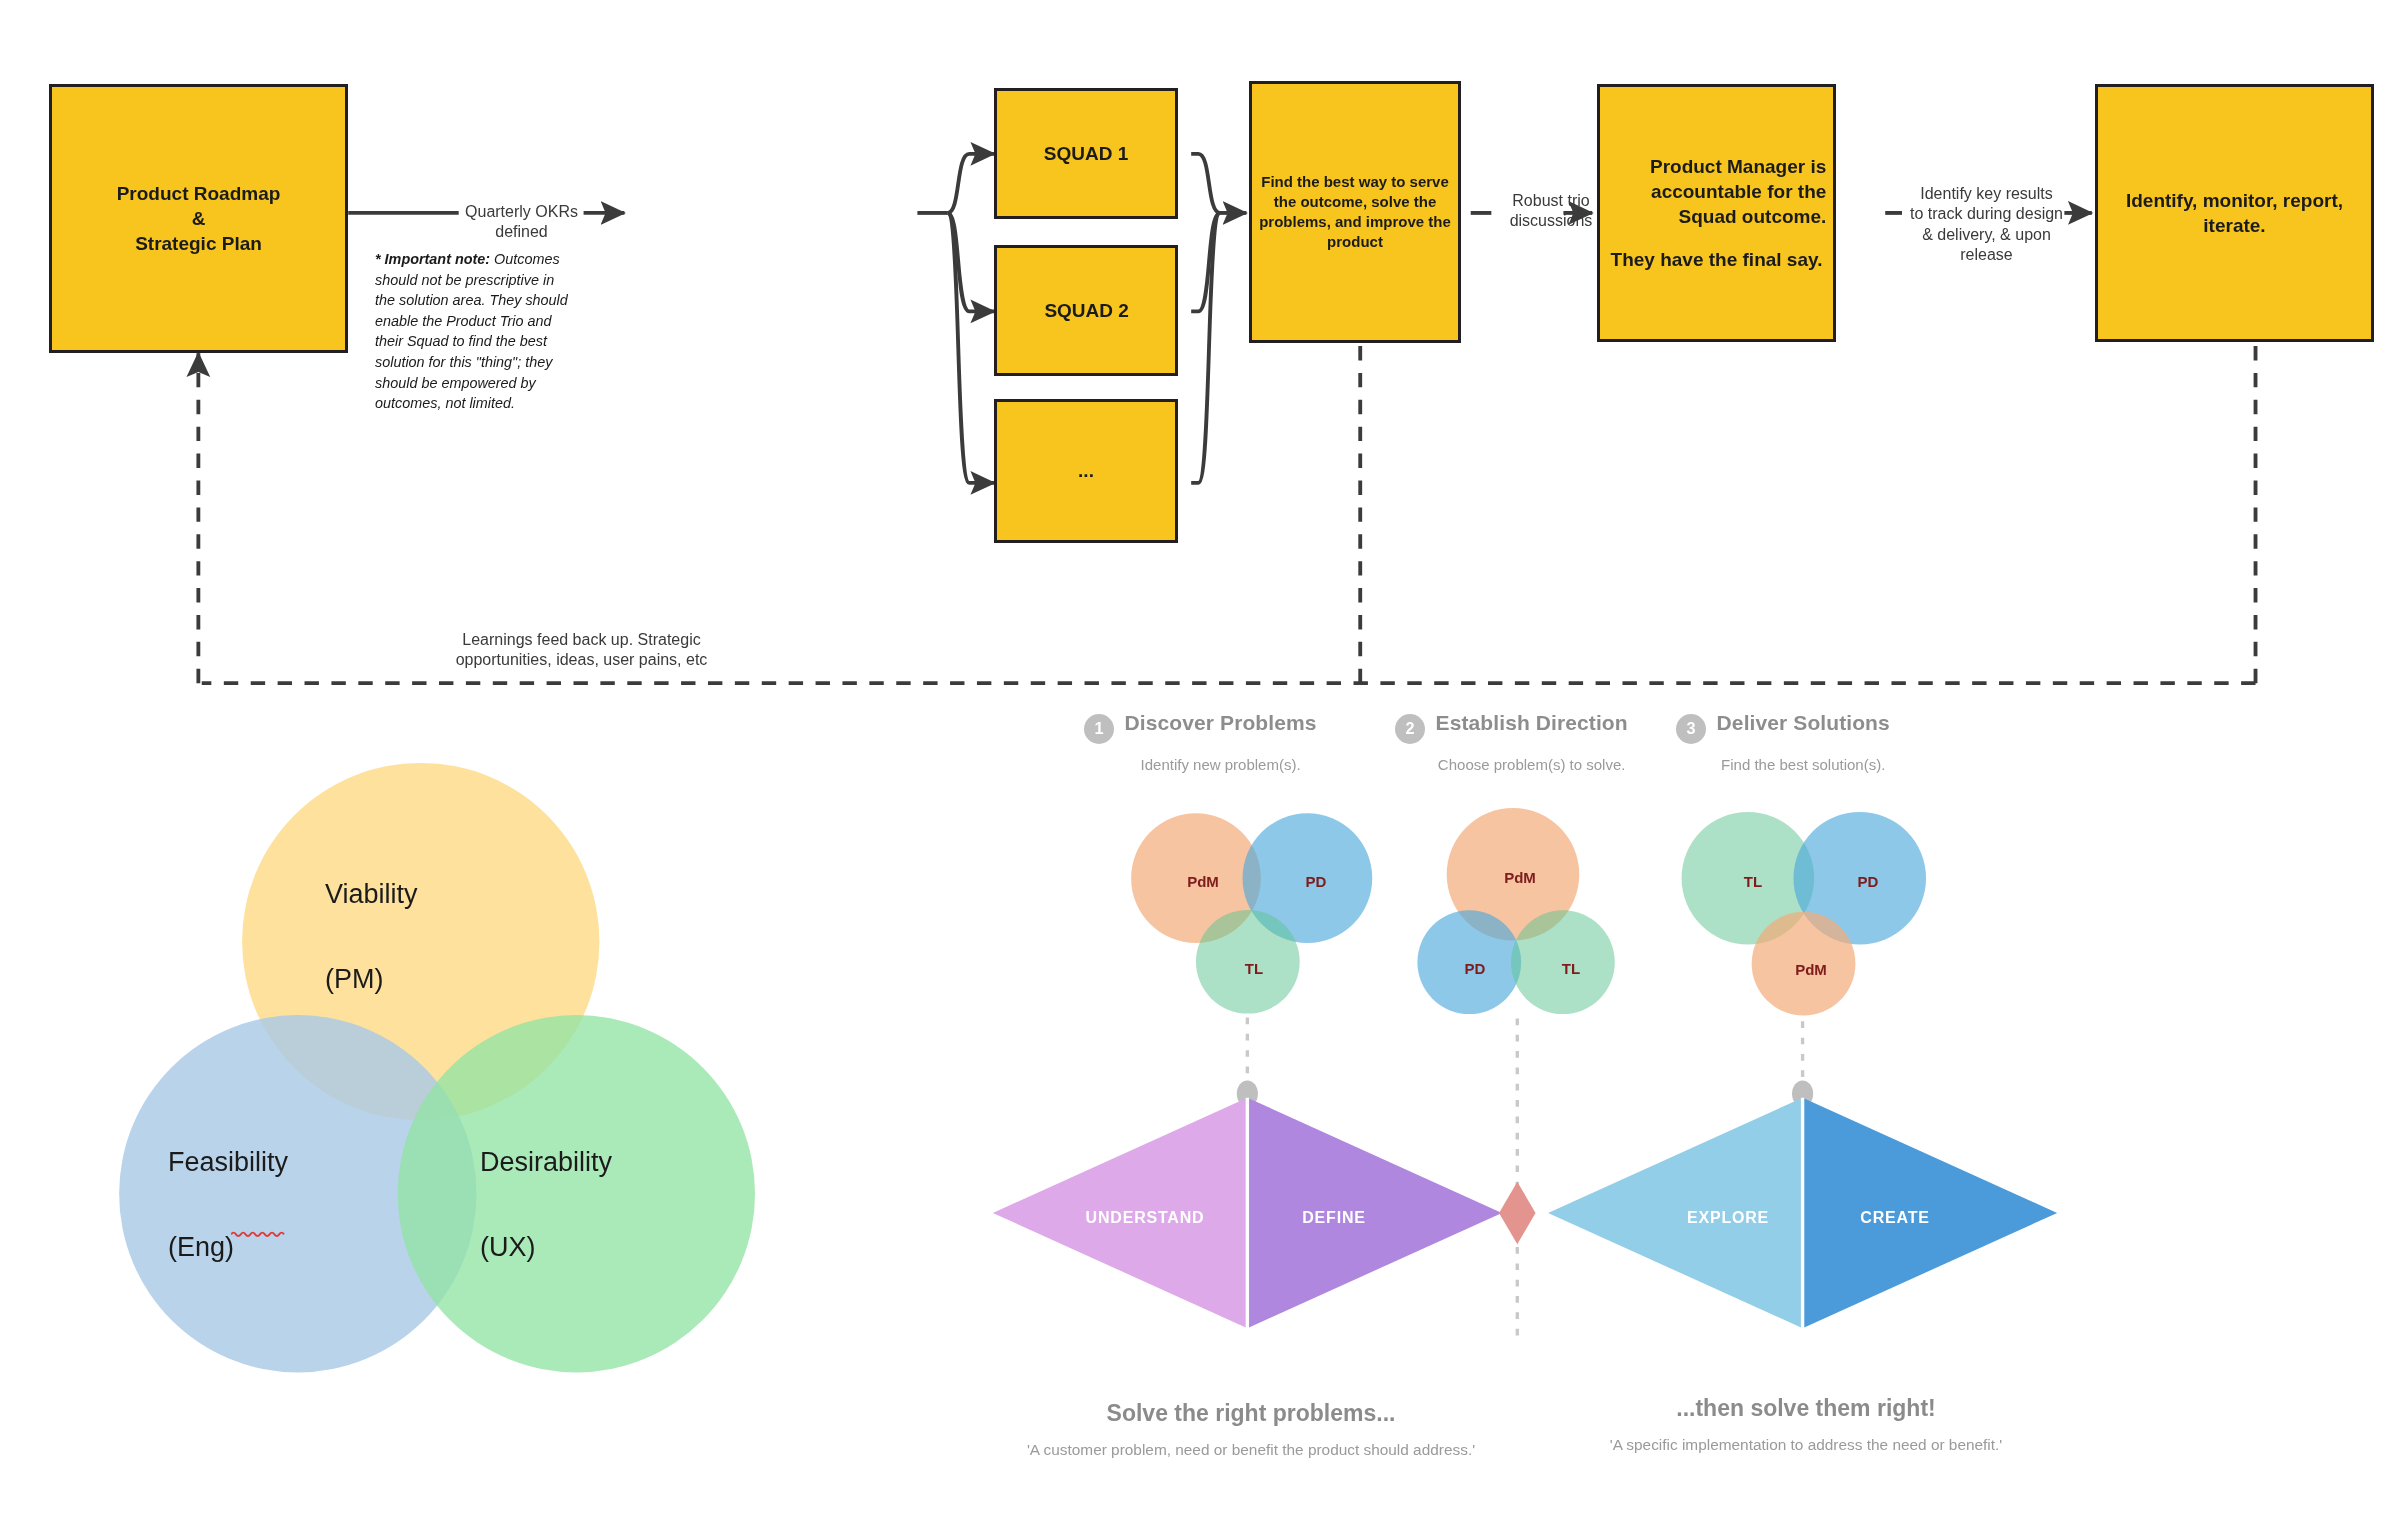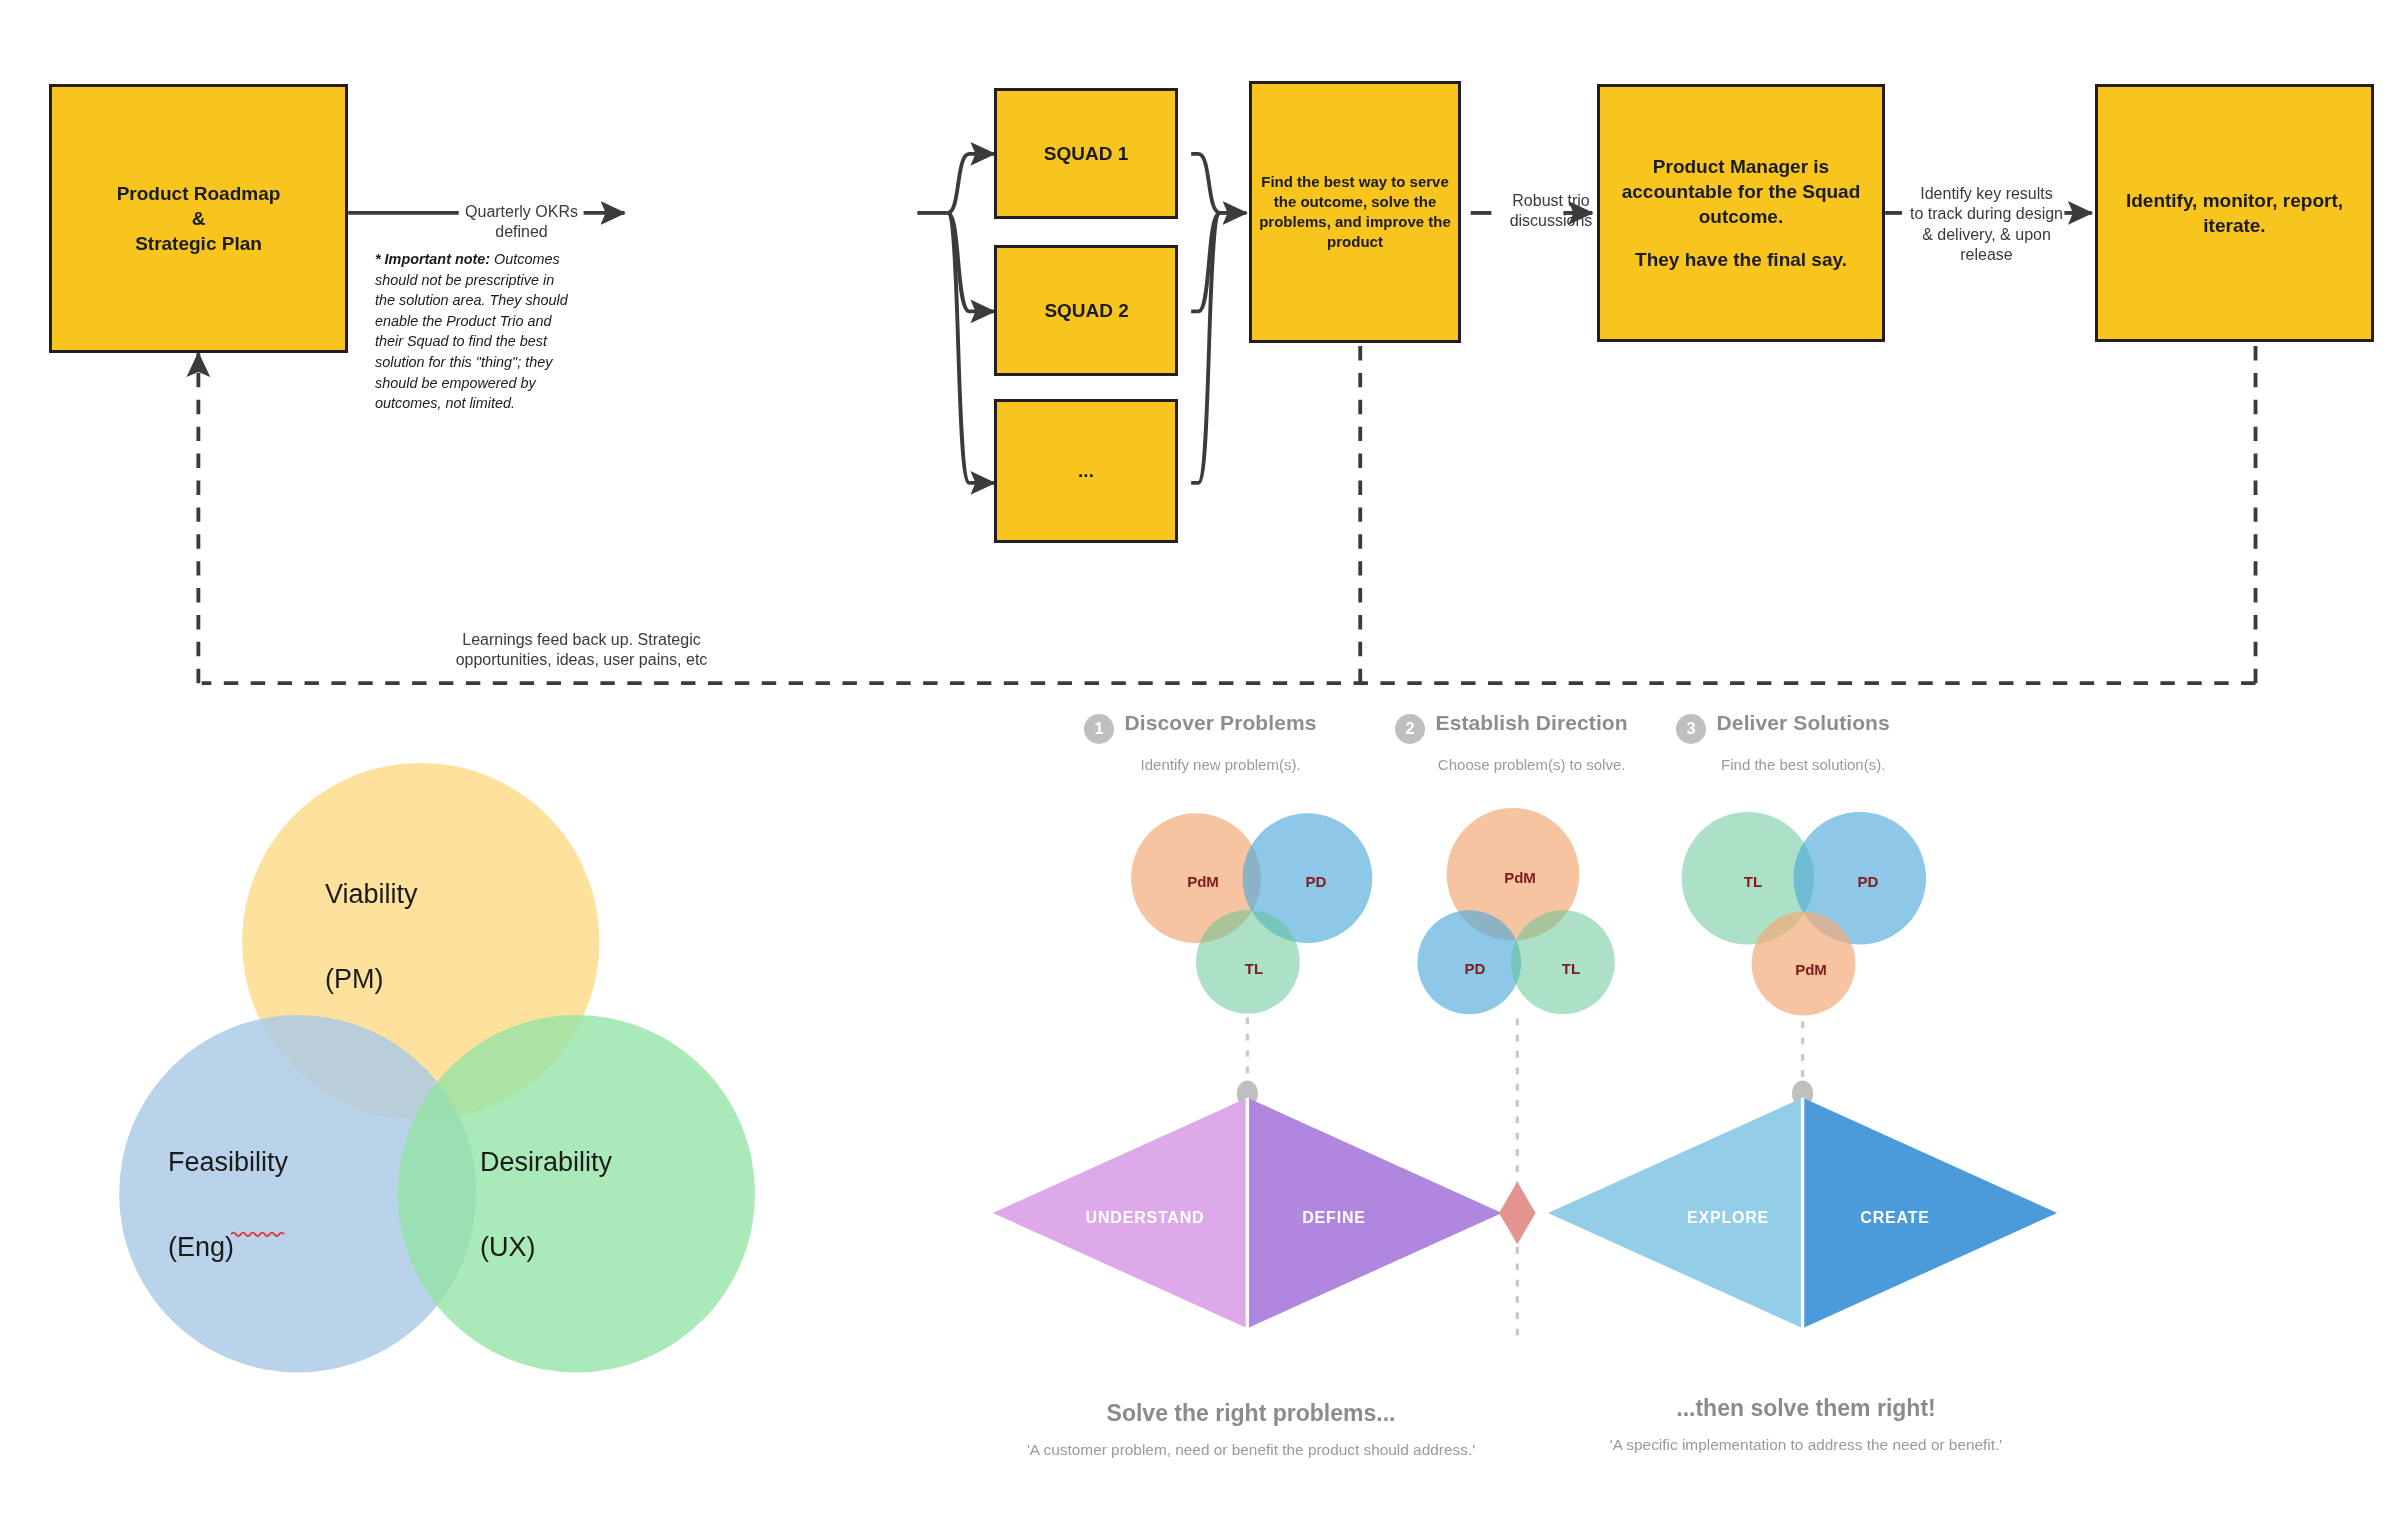--- a/index.html
+++ b/index.html
@@ -229,21 +229,21 @@
     <span class="ttl">SQUAD 2</span>
   </div>
   <div class="fbox" style="left:994px; top:399px; width:184px; height:144px; font-size:19px;">
     <span class="ttl">...</span>
   </div>
 
   <div class="fbox" style="left:1249px; top:81px; width:212px; height:262px; font-size:15px;">
     <span class="ttl">Find the best way to serve the outcome, solve the problems, and improve the product</span>
   </div>
 
-  <div class="fbox" style="left:1597px; top:84px; width:288px; height:258px; font-size:19px;">
+  <div class="fbox" style="left:1597px; top:84px; width:239px; height:258px; font-size:19px;text-align:right;">
     <span class="ttl">Product Manager is accountable for the Squad outcome.</span>
     <span class="spacer"></span>
     <span class="ttl">They have the final say.</span>
   </div>
 
   <div class="fbox" style="left:2095px; top:84px; width:279px; height:258px; font-size:19px;">
     <span class="ttl">Identify, monitor, report, iterate.</span>
   </div>
 
   <div class="elabel" style="left:447px; top:202px; width:149px;">Quarterly OKRs defined</div>

